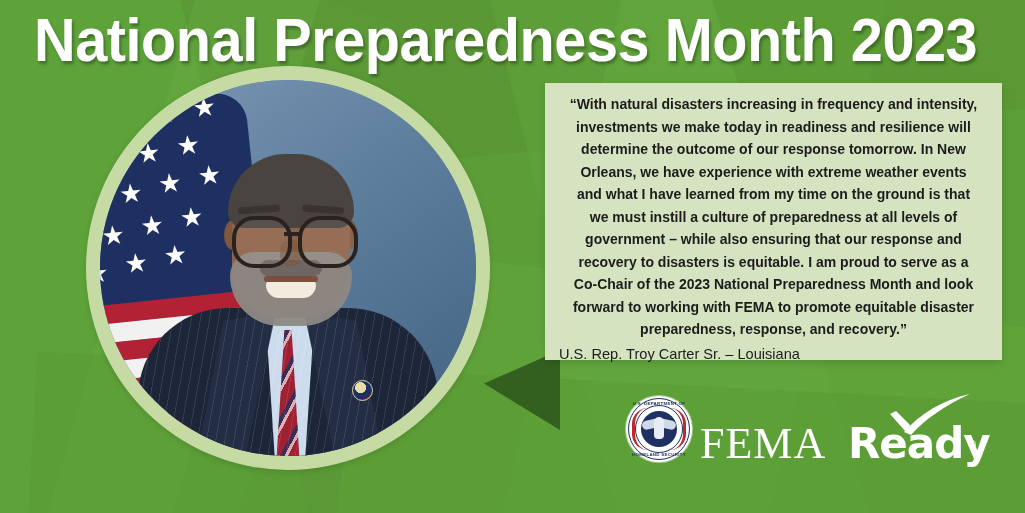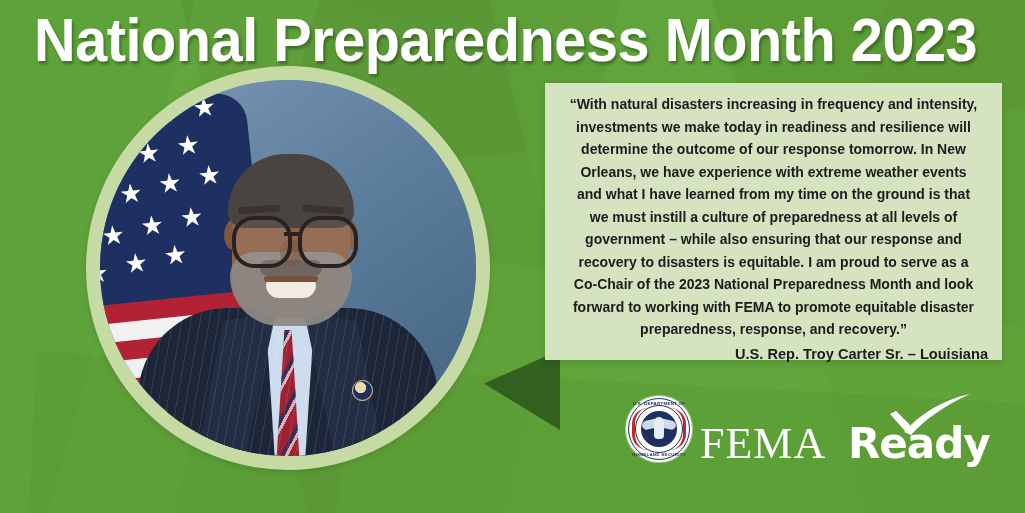--- a/index.html
+++ b/index.html
@@ -132,25 +132,25 @@
     font-size:14.6px;
     line-height:22.5px;
     color:#1c1c1c;
     text-align:center;
     transform:scaleX(0.96);
     transform-origin:center top;
   }
   #quote-attribution{
     margin:3px 0 0 0;
     font-family:"Liberation Sans", sans-serif;
-    font-weight:bold;
+    font-weight:normal;
     font-size:14.6px;
     line-height:21px;
     color:#1c1c1c;
-    text-align:right;
+    text-align:left;
   }
 
   
   #logos{position:absolute;left:620px;top:390px;width:390px;height:85px;}
   #dhs-seal{
     position:absolute;left:6px;top:6px;width:66px;height:66px;border-radius:50%;
     background:#ffffff;
     box-shadow:0 0 0 1px rgba(255,255,255,.5);
   }
   #dhs-seal .ring-outer{position:absolute;inset:2px;border-radius:50%;border:1px solid #1d3061;}

